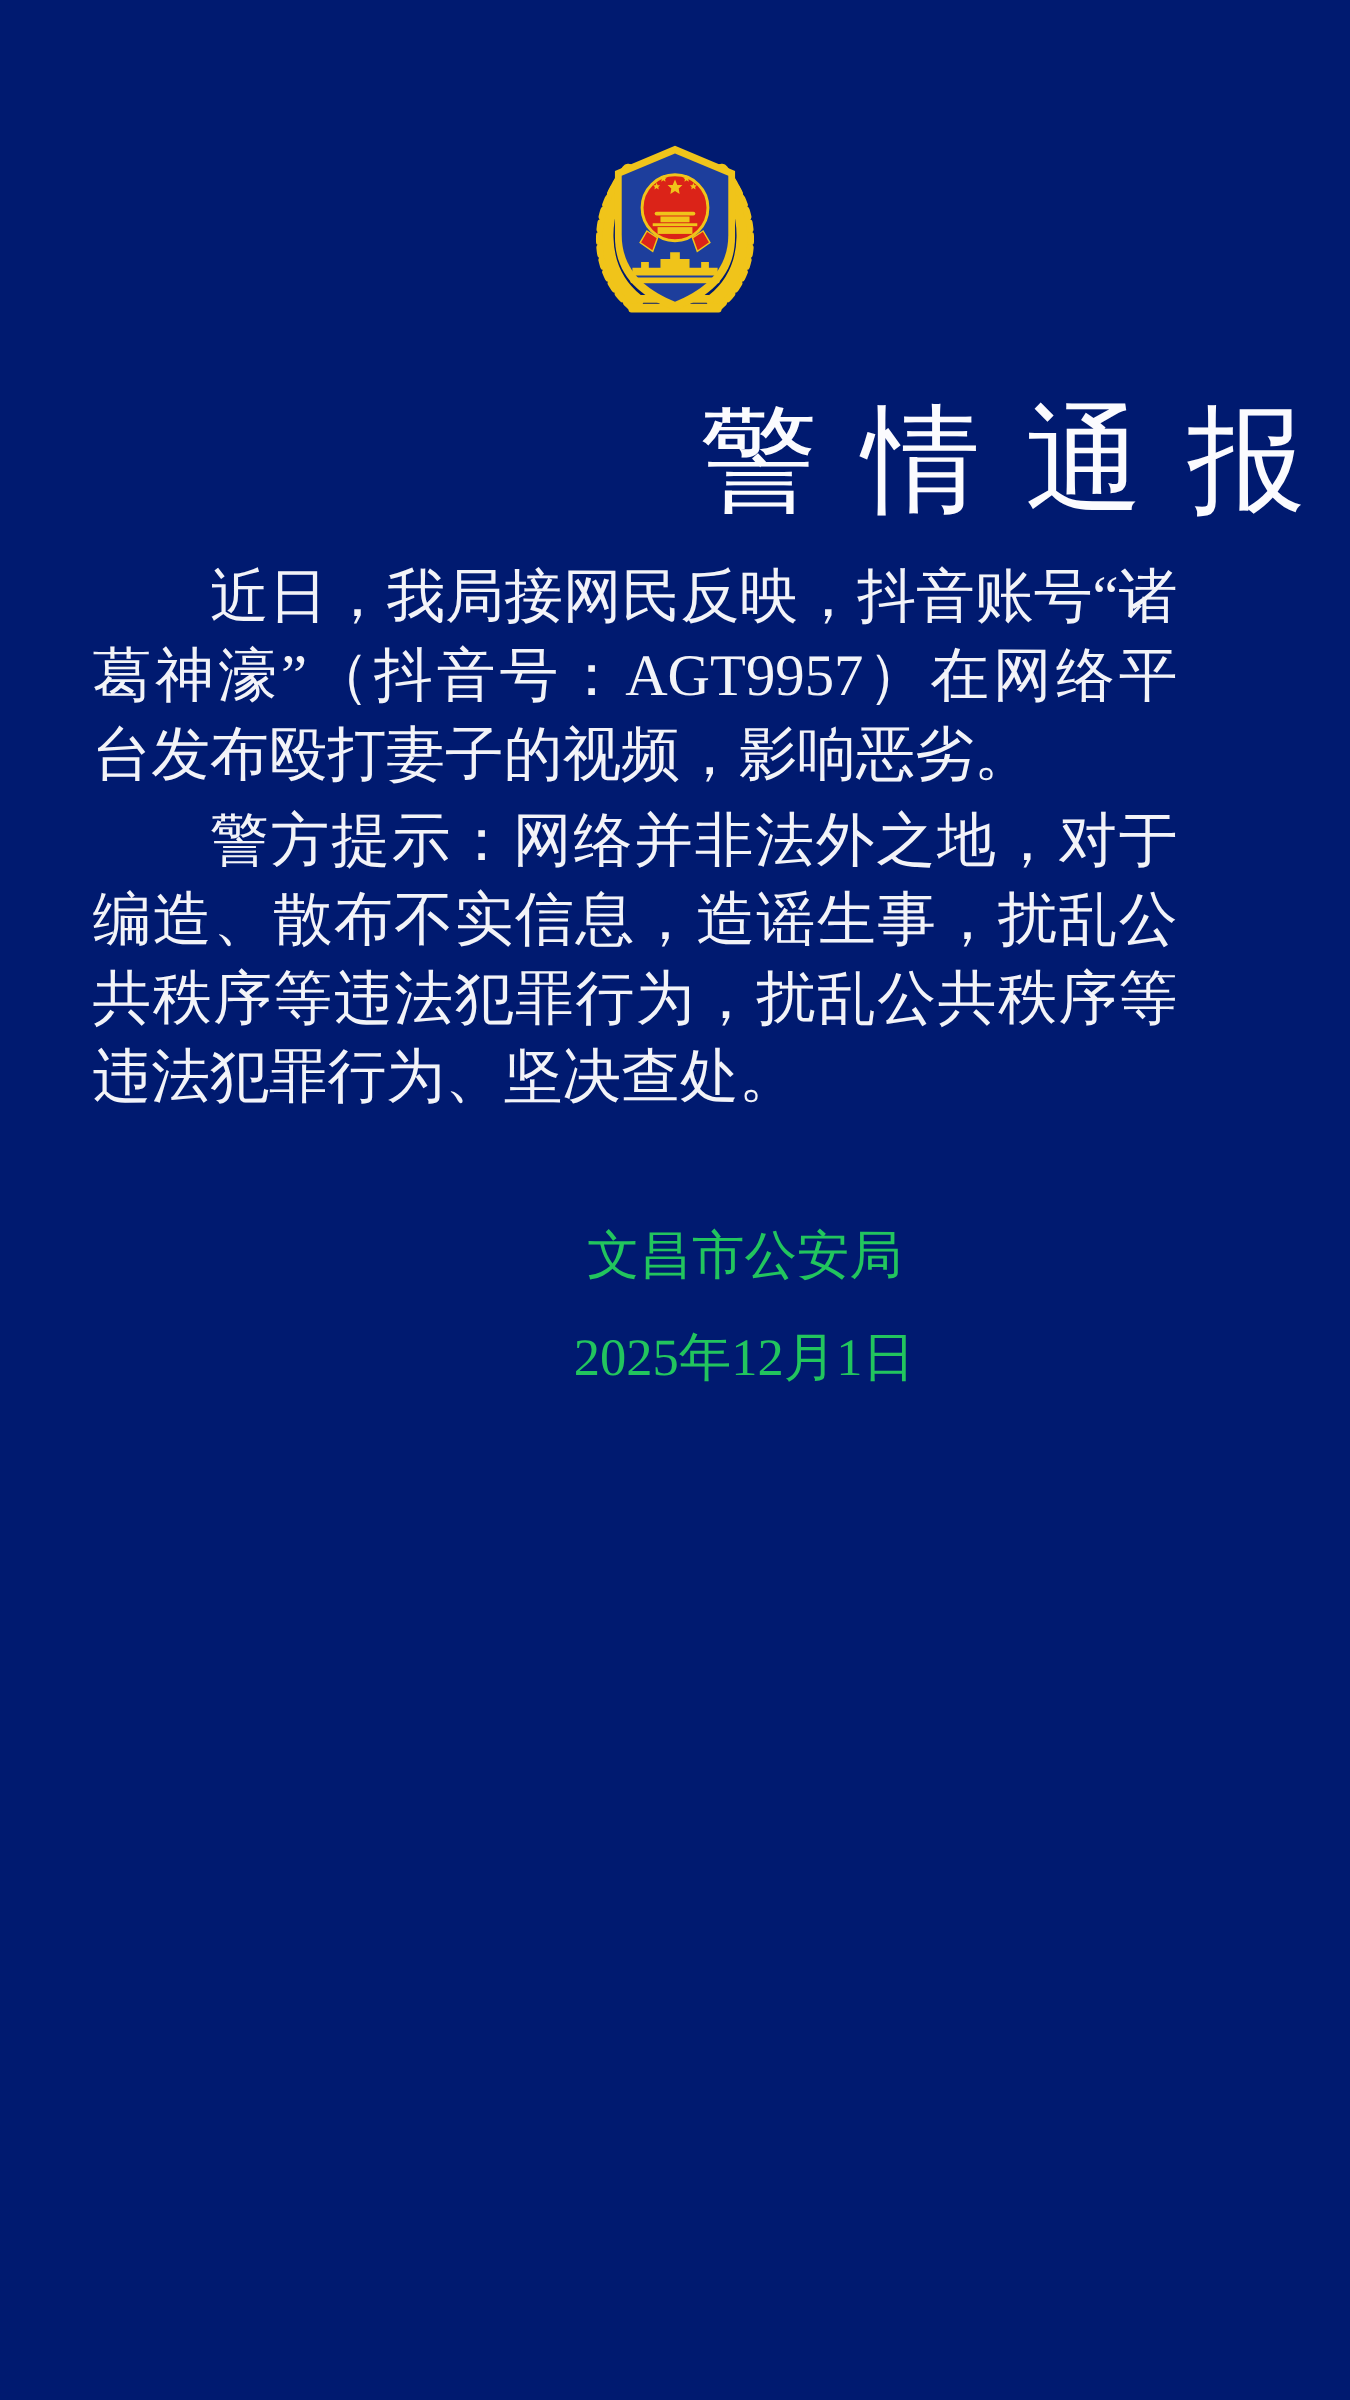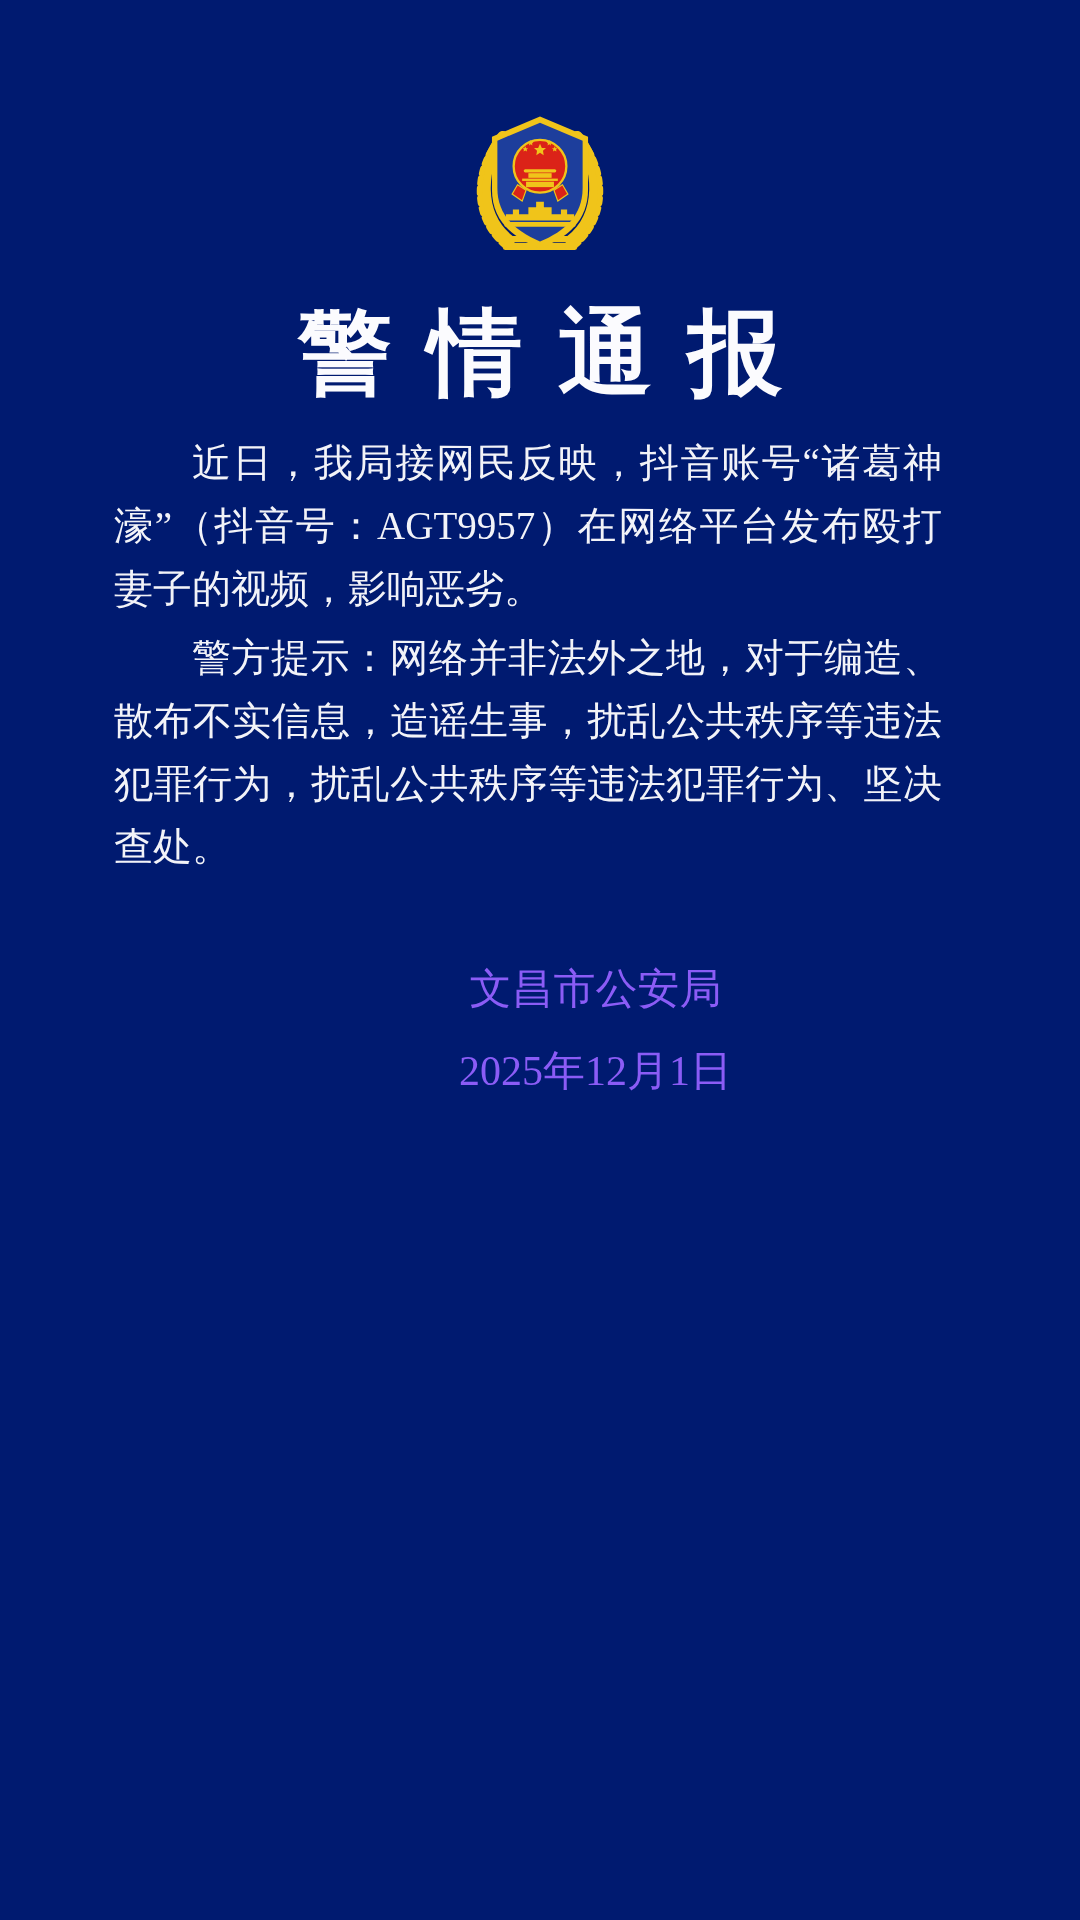--- a/index.html
+++ b/index.html
@@ -14,54 +14,54 @@
     position:relative;
     width:1080px;height:1920px;
     background:#001A70;
   }
   .emblem{
     display:block;
     margin:98px auto 0 auto;
     width:140px;height:155px;
   }
   .title{
-    margin-top:50px;
-    text-align:center;
+    margin-top:66px;
+    text-align:right;
     font-size:94px;
-    font-weight:700;
+    font-weight:400;
     line-height:100px;
     letter-spacing:36px;
     text-indent:36px; 
     color:#FBFBFE;
     white-space:nowrap;
   }
   .body{
-    margin:28px 138px 0 114px;
-    font-size:39px;
+    margin:28px 138px 0 74px;
+    font-size:47px;
     line-height:63px;
     text-align:justify;
     color:#F2F3F8;
   }
   .body p{
     margin:0;
     text-indent:2em;
   }
   .body p + p{
     margin-top:6px;
   }
   .signature{
     margin-top:86px;
     margin-left:auto;
     margin-right:348px;
     width:-moz-fit-content;
     width:fit-content;
     text-align:center;
     font-size:42px;
     line-height:50px;
-    color:#8b5cf6;
+    color:#22c55e;
   }
   .signature .date{
     margin-top:32px;
   }
 </style>
 </head>
 <body>
 
 <div class="page">
 

